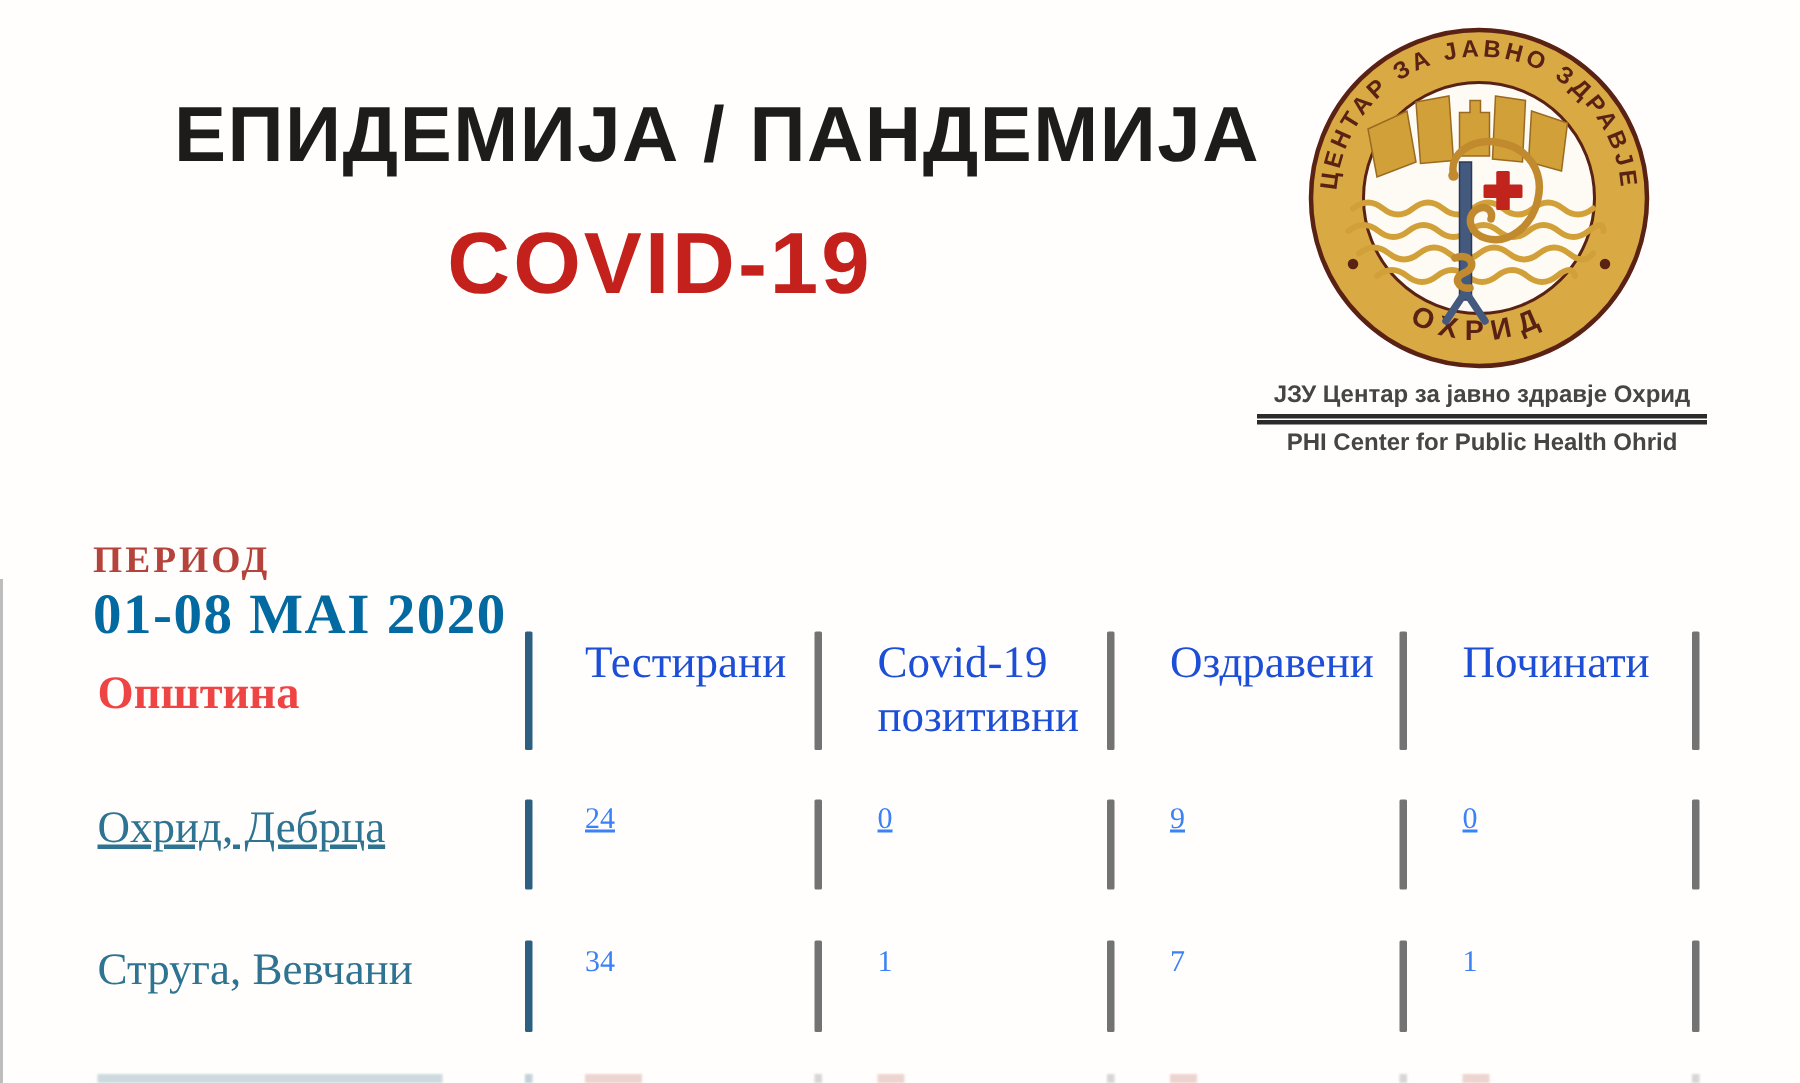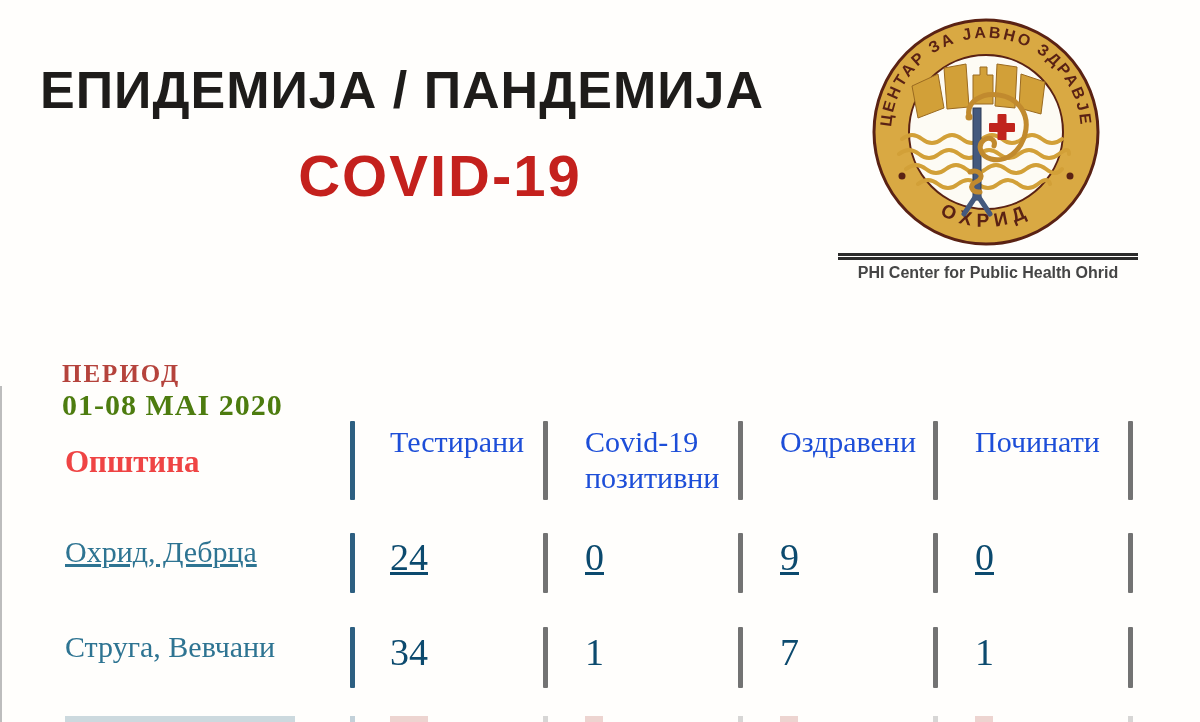--- a/index.html
+++ b/index.html
@@ -3,21 +3,21 @@
 <meta charset="utf-8">
 <style>
   html,body{margin:0;padding:0;background:#ffffff;}
   .canvas{
     position:relative;width:1200px;height:722px;overflow:hidden;
     background:#fffefc;
     font-family:"Liberation Serif", serif;
   }
   
   .main-title{
-    position:absolute;left:40px;top:60px;width:800px;text-align:left;
+    position:absolute;left:40px;top:60px;width:800px;text-align:right;
     font-family:"Liberation Sans", sans-serif;font-weight:bold;
     font-size:52px;color:#1e1c1a;letter-spacing:1px;white-space:nowrap;
   }
   .covid-title{
     position:absolute;left:40px;top:142px;width:800px;text-align:center;
     font-family:"Liberation Sans", sans-serif;font-weight:bold;
     font-size:58px;color:#c4211d;letter-spacing:2px;
   }
   
   .logo-box{position:absolute;left:866px;top:12px;width:240px;height:240px;}
@@ -28,38 +28,38 @@
   }
   .org-line{padding:3px 0 2px 0;white-space:nowrap;}
   .org-rule{height:3px;background:#2b2b2b;margin:1px 0;}
   
   .period-label{
     position:absolute;left:62px;top:360px;font-weight:bold;
     font-size:25px;color:#b5433c;letter-spacing:2px;
   }
   .period-value{
     position:absolute;left:62px;top:388px;font-weight:bold;
-    font-size:30px;color:#4d7c0f;letter-spacing:1px;
+    font-size:38px;color:#0369a1;letter-spacing:1px;
   }
   
   .th-muni{
     position:absolute;left:65px;top:444px;font-weight:bold;
     font-size:31px;color:#ef4444;
   }
   .th{
     position:absolute;top:424px;font-size:30px;color:#1d4ed8;
     white-space:pre-line;line-height:36px;
   }
   .vbar{position:absolute;width:5px;background:#737373;border-radius:1px;}
   .vbar.blue{background:#2d5f81;}
   .hb{top:421px;height:79px;}
   .r1b{top:533px;height:60px;}
   .r2b{top:627px;height:61px;}
   .muni{position:absolute;left:65px;font-size:30px;color:#2e7492;white-space:nowrap;}
-  .val{position:absolute;font-size:38px;color:#0c4a6e;}
+  .val{position:absolute;font-size:20px;color:#3b82f6;}
   .row1{top:535px;text-decoration:underline;} .row2{top:630px;}
   .c1{left:390px;} .c2{left:585px;} .c3{left:780px;} .c4{left:975px;}
   .b1{left:350px;} .b2{left:543px;} .b3{left:738px;} .b4{left:933px;} .b5{left:1128px;}
   
   .cutoff{position:absolute;left:0;top:713px;width:1200px;height:9px;overflow:hidden;
           opacity:.28;filter:blur(0.6px);}
   .cutoff .smudge{position:absolute;top:3px;height:9px;}
   .edge-line{position:absolute;left:0;top:386px;width:2px;height:336px;background:#bdbdbd;}
 </style>
 </head>
@@ -116,20 +116,21 @@
       </g>
 
       <g fill="#c0241d">
         <rect x="123" y="111" width="26" height="9" rx="1"></rect>
         <rect x="131.5" y="102" width="9" height="26" rx="1"></rect>
       </g>
     </svg>
   </div>
 
   <div class="org-block">
+    <div class="org-line">ЈЗУ Центар за јавно здравје Охрид</div>
     <div class="org-rule"></div>
     <div class="org-rule"></div>
     <div class="org-line">PHI Center for Public Health Ohrid</div>
   </div>
 
   <div class="period-label">ПЕРИОД</div>
   <div class="period-value">01-08 MAI 2020</div>
 
   <div class="th-muni">Општина</div>
   <div class="vbar blue hb b1"></div>

